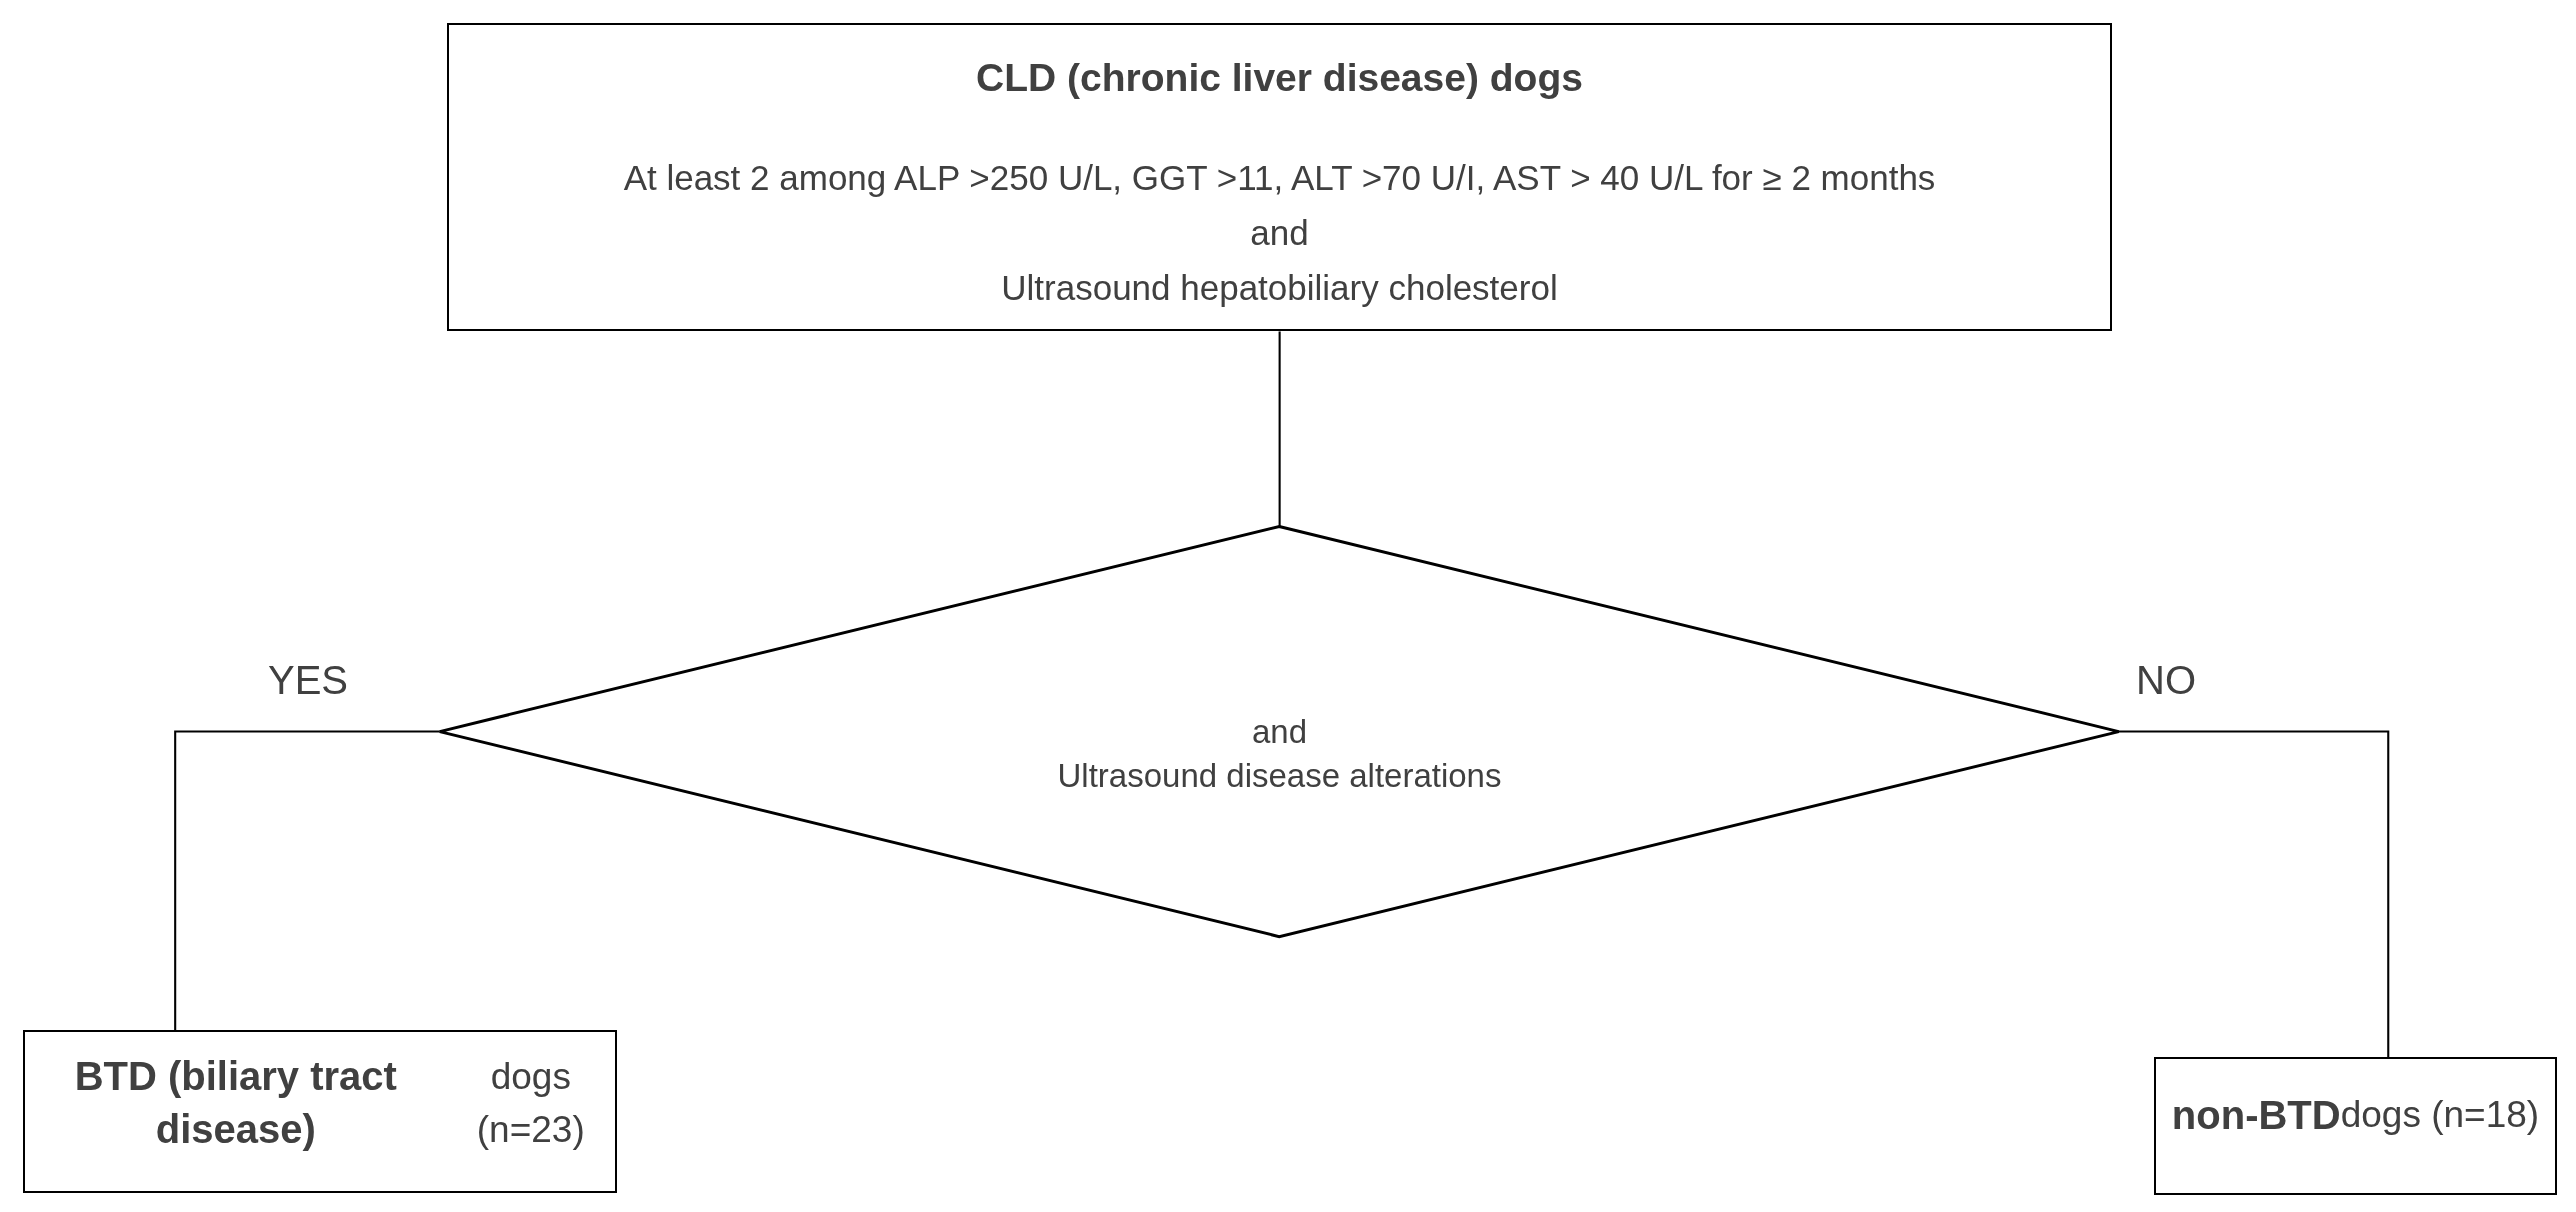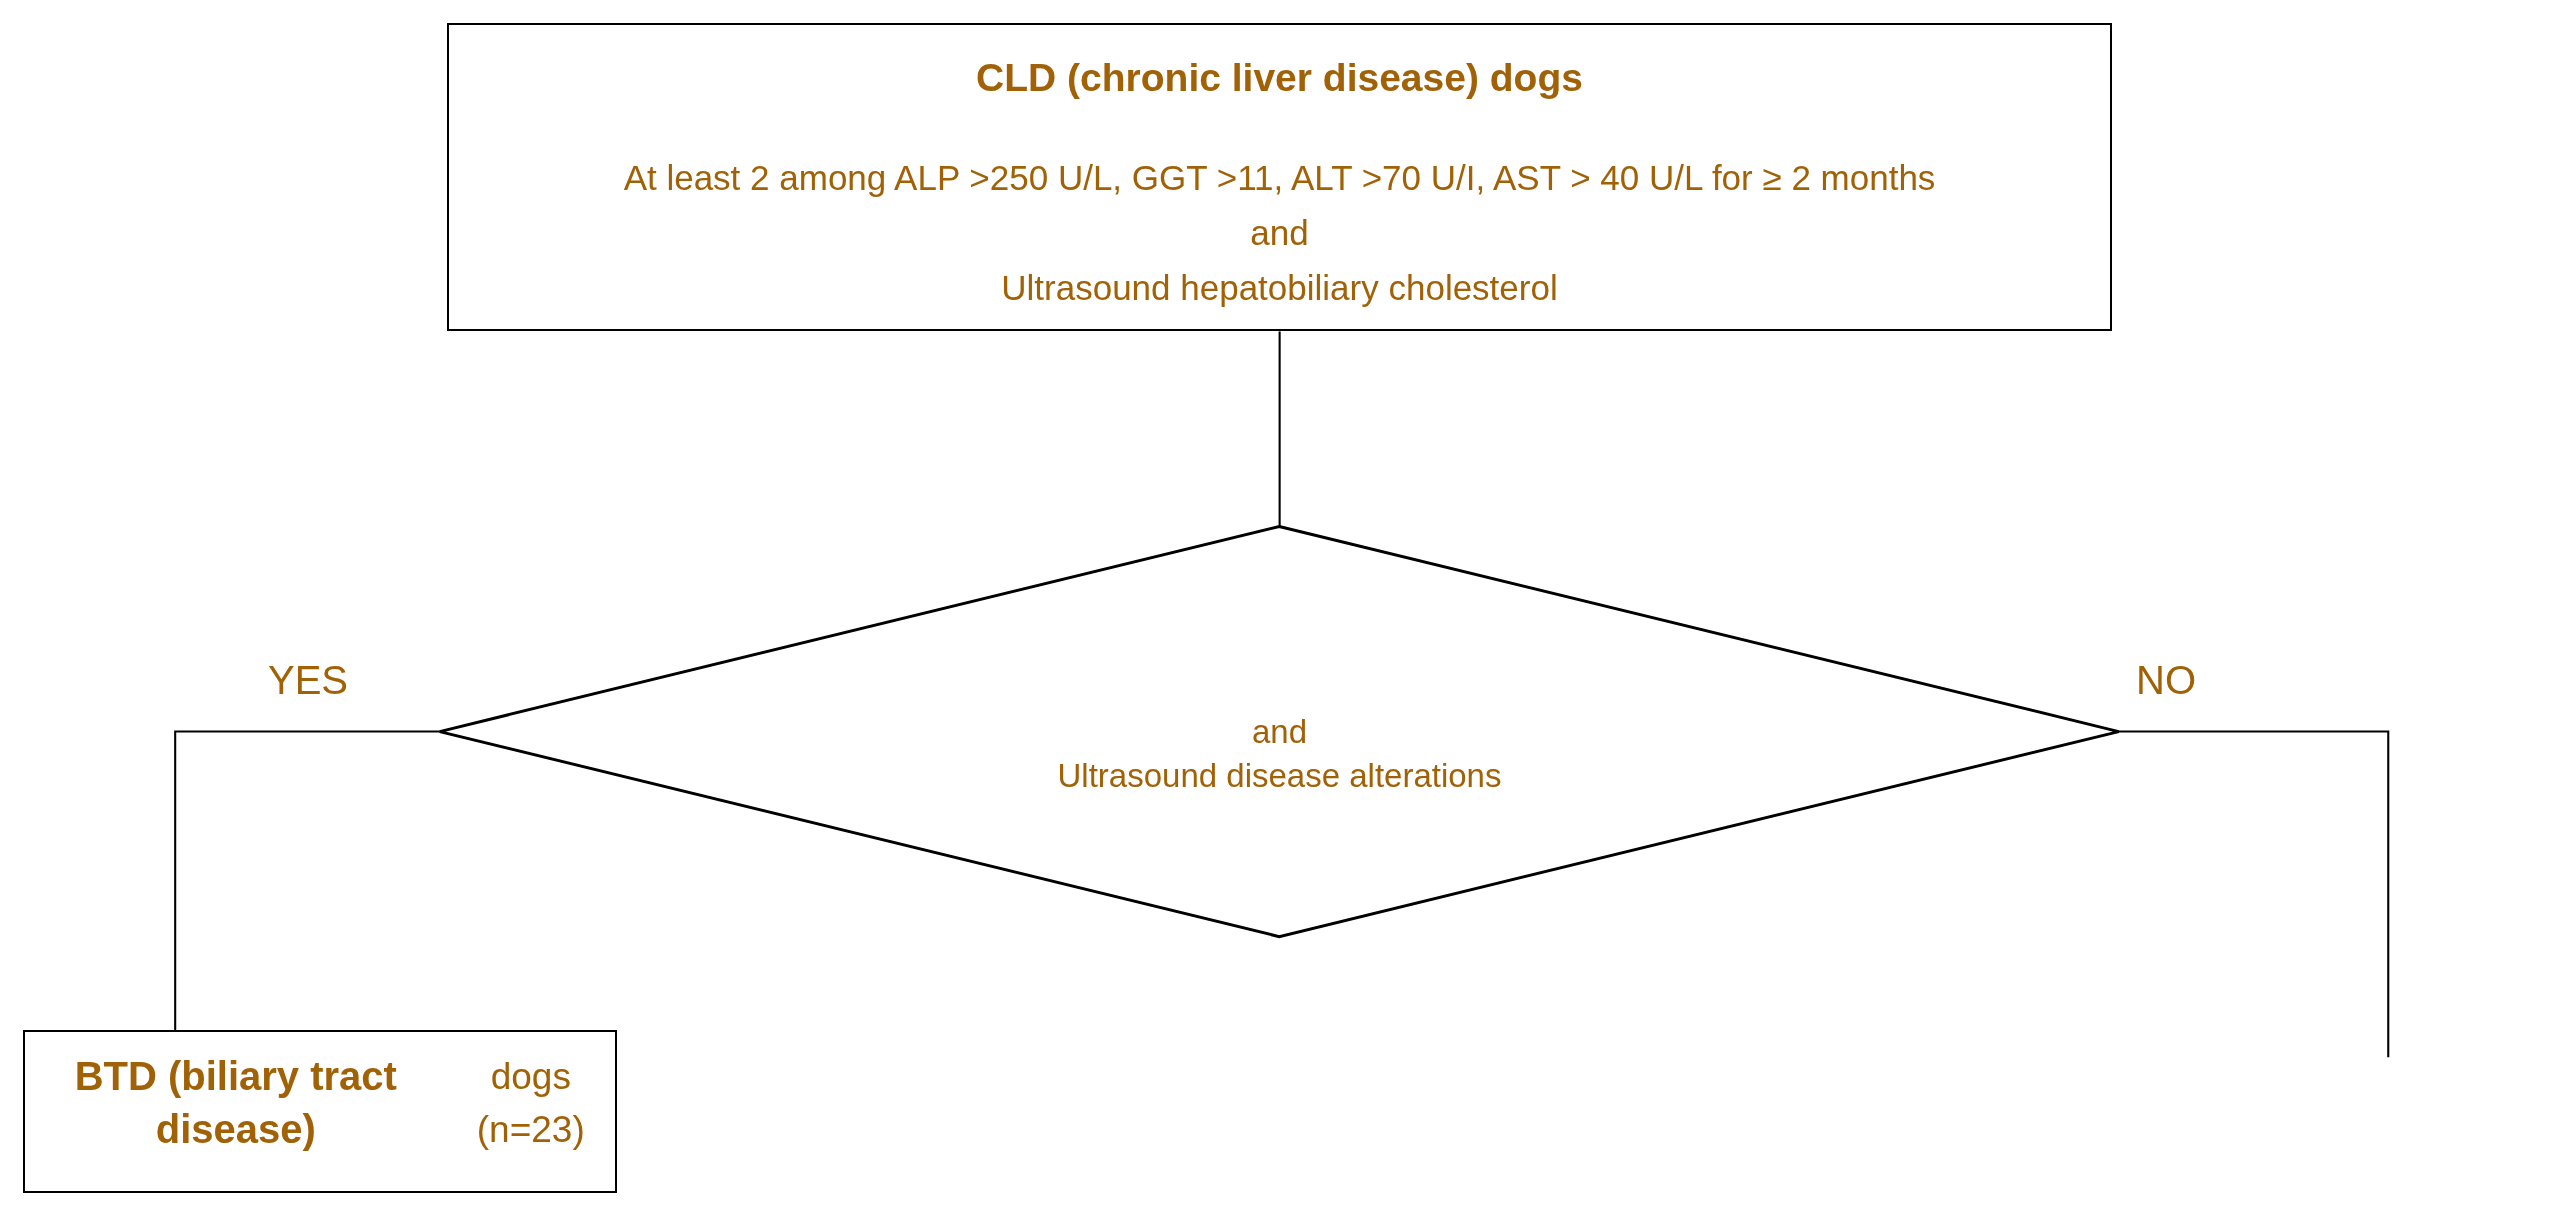--- a/index.html
+++ b/index.html
@@ -9,21 +9,21 @@
     width: 2576px;
     height: 1212px;
     overflow: hidden;
   }
   .canvas {
     position: relative;
     width: 2576px;
     height: 1212px;
     background: #ffffff;
     font-family: "Liberation Sans", sans-serif;
-    color: #a16207;
+    color: #404040;
   }
   svg.wires {
     position: absolute;
     left: 0; top: 0;
     width: 2576px; height: 1212px;
   }
   .node-box {
     position: absolute;
     box-sizing: border-box;
     border: 2.5px solid #000000;
@@ -130,15 +130,19 @@
   </div>
 
   <div class="branch-label yes">YES</div>
   <div class="branch-label no">NO</div>
 
   <div class="node-box outcome-box btd-box">
     <div class="box-title">BTD (biliary tract disease)</div>
     <div class="box-subtitle">dogs (n=23)</div>
   </div>
 
+  <div class="node-box outcome-box nonbtd-box">
+    <div class="box-title">non-BTD</div>
+    <div class="box-subtitle">dogs (n=18)</div>
+  </div>
 
 </div>
 
 
 </body></html>

